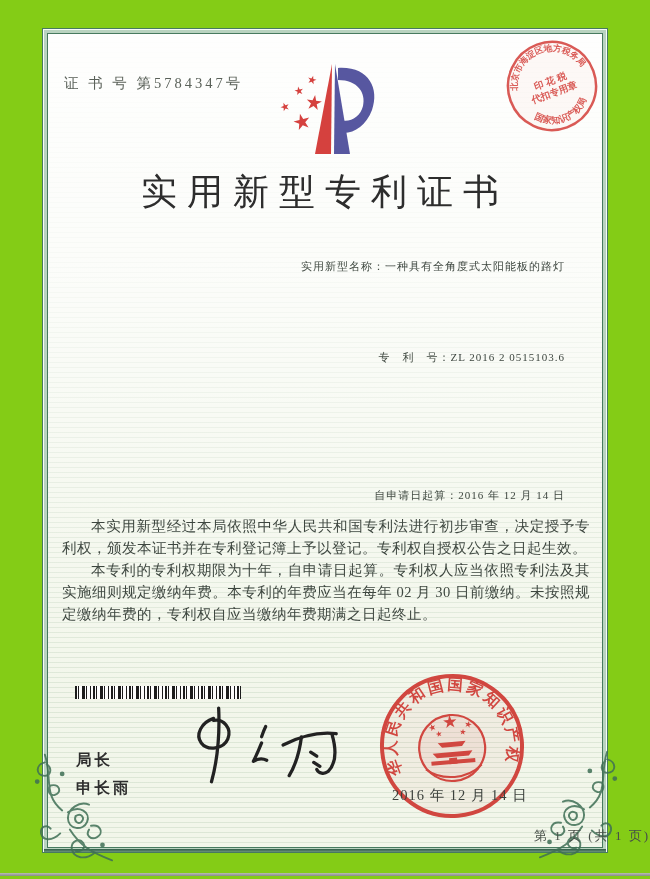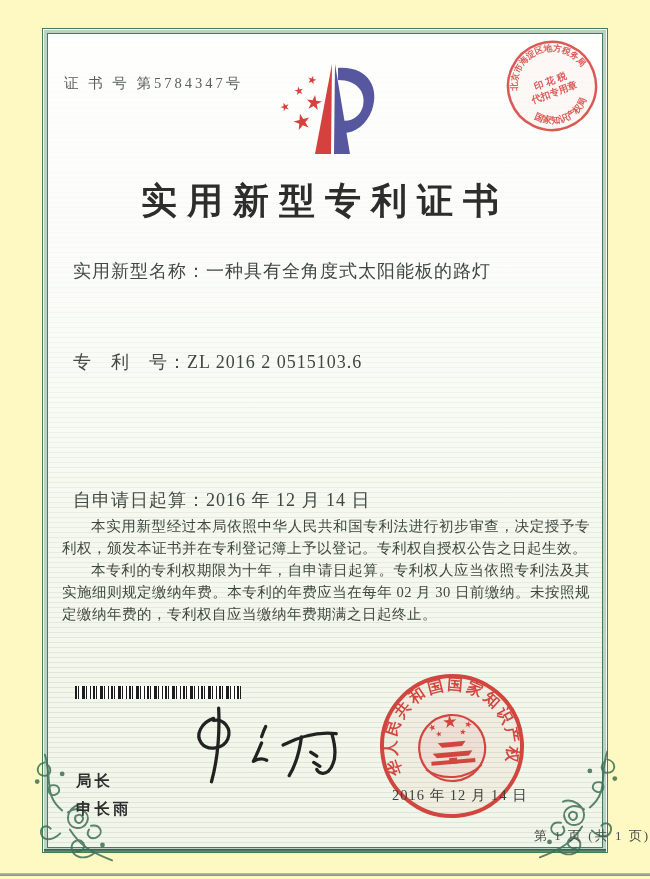--- a/index.html
+++ b/index.html
@@ -1,16 +1,16 @@
 <!DOCTYPE html>
 <html><head>
 <meta charset="utf-8">
 <style>
   html,body{margin:0;padding:0;background:#ffffff;}
-  #page{position:relative;width:650px;height:879px;background:#fef9c3;overflow:hidden;
+  #page{position:relative;width:650px;height:879px;background:#84cc16;overflow:hidden;
         font-family:"Liberation Serif","DejaVu Serif",serif;}
   
   .frame-bg{position:absolute;left:42px;top:28px;width:566px;height:825px;
         background:
           repeating-linear-gradient(0deg,
             rgba(120,160,120,0.18) 0 1px, rgba(255,255,255,0) 1px 5px),
           #f2f6ea;}
   .frame-fade{position:absolute;left:42px;top:28px;width:566px;height:825px;
         background:linear-gradient(180deg,
           rgba(255,255,255,0.95) 0%, rgba(255,255,255,0.75) 30%,
@@ -25,38 +25,38 @@
         background:linear-gradient(180deg,#2f5a45,#6d937d);}
   .scan-edge{position:absolute;left:0;top:873px;width:650px;height:3px;
         background:linear-gradient(180deg,#b9bcb6,#888d87);}
   
   .cert-no{position:absolute;left:64px;top:74px;font-size:14.5px;color:#5a6159;
         letter-spacing:3px;}
   .logo{position:absolute;left:268px;top:58px;width:112px;height:104px;}
   .tax-stamp{position:absolute;left:504px;top:38px;width:96px;height:96px;
         transform:rotate(-20deg);opacity:0.88;}
   .title{position:absolute;left:0;top:168px;width:650px;text-align:center;
-        font-size:36px;font-weight:700;color:#2d2d2d;letter-spacing:10px;margin-top:9px;}
-  
-  .field{position:absolute;left:73px;width:500px;font-size:18px;color:#434c44;
-        letter-spacing:1px;white-space:nowrap;}
+        font-size:36px;font-weight:400;color:#2d2d2d;letter-spacing:10px;}
+  
+  .field{position:absolute;left:65px;width:500px;font-size:11px;color:#434c44;
+        letter-spacing:1px;white-space:nowrap;text-align:right;}
   .field .lab{color:#434c44;}
   .field .val{color:#3e4740;}
   
   .paras{position:absolute;left:62px;top:515px;width:528px;font-size:14.5px;
         line-height:22px;color:#3d463f;text-align:justify;}
   .paras p{margin:0;text-indent:2em;letter-spacing:0.5px;}
   
   .barcode{position:absolute;left:75px;top:686px;width:166px;height:13px;
         background:repeating-linear-gradient(90deg,
           #1c1c1c 0 2px,#fdfdfd 2px 3px,#1c1c1c 3px 4px,#fdfdfd 4px 7px,
           #1c1c1c 7px 10px,#fdfdfd 10px 11px,#1c1c1c 11px 12px,#fdfdfd 12px 15px,
           #1c1c1c 15px 16px,#fdfdfd 16px 18px);}
   
-  .signer{position:absolute;left:76px;top:767px;font-family:"Liberation Sans","DejaVu Sans",sans-serif;
+  .signer{position:absolute;left:76px;top:746px;font-family:"Liberation Sans","DejaVu Sans",sans-serif;
         font-size:15.5px;font-weight:700;color:#2e2e2e;letter-spacing:3px;line-height:28px;}
   .sig-script{position:absolute;left:160px;top:700px;width:195px;height:92px;}
   
   .seal-wrap{position:absolute;left:376px;top:670px;width:152px;height:152px;
         transform:rotate(-5deg);opacity:0.93;}
   .seal-date{position:absolute;left:392px;top:786px;width:150px;font-size:14.5px;
         color:#3c413c;letter-spacing:1px;z-index:8;}
   
   .footer{position:absolute;left:0;top:827px;width:650px;text-align:right;
         font-size:13px;color:#474f48;letter-spacing:2px;}

